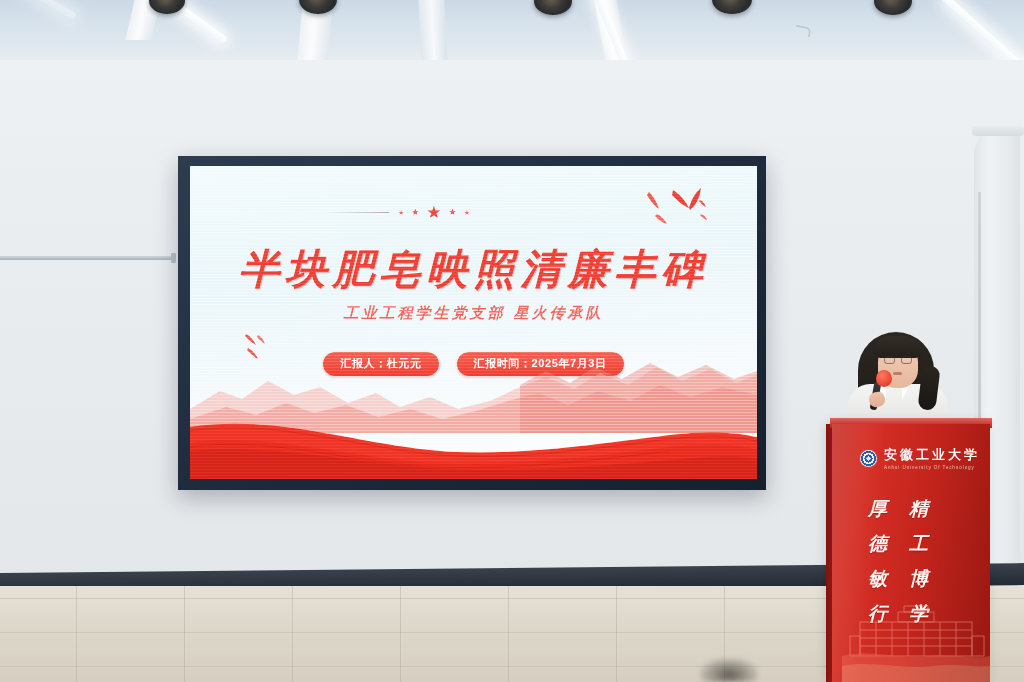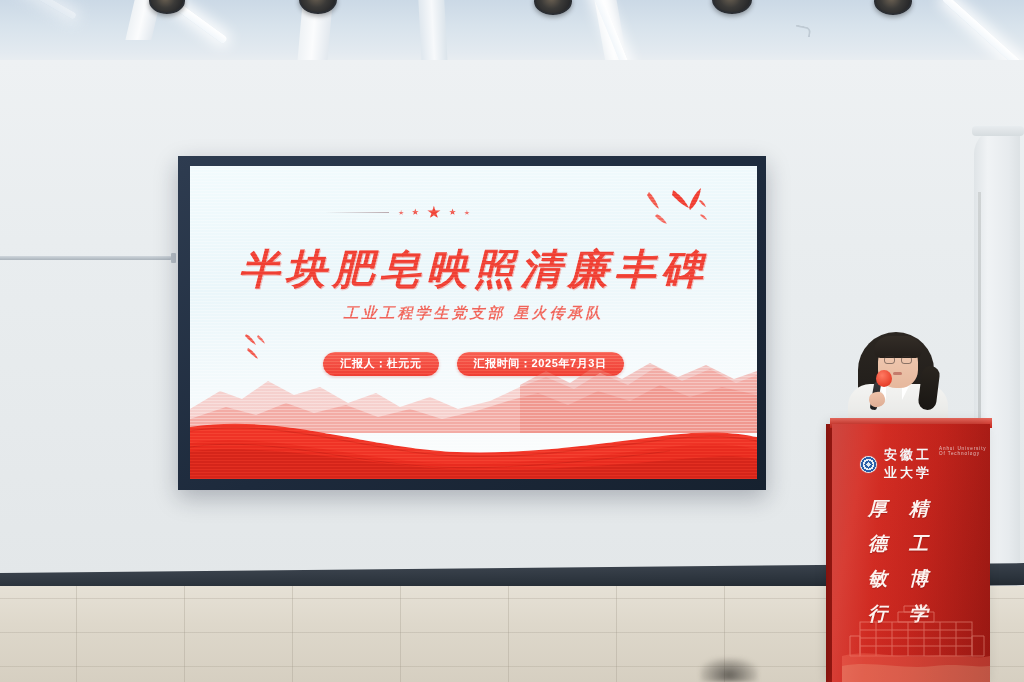--- a/index.html
+++ b/index.html
@@ -170,21 +170,21 @@
   }
   .uni-logo-row {
     position:absolute; left:28px; top:22px; display:flex; align-items:center; gap:7px;
   }
   .uni-emblem {
     width:17px; height:17px; border-radius:50%;
     background:radial-gradient(circle at 50% 50%, #dfe7ef 0 18%, #2b5fa8 18% 34%, #e8eef4 34% 48%, #2b5fa8 48% 62%, #dde6ee 62% 78%, #3a6bb0 78% 100%);
     box-shadow:0 0 1px rgba(255,255,255,.6);
     flex:none;
   }
-  .uni-names { display:flex; flex-direction:row; gap:1px; }
+  .uni-names { display:flex; flex-direction:column; gap:1px; }
   .uni-cn { color:#f4f6f8; font-size:13px; font-weight:700; letter-spacing:3px;
             font-family:"DejaVu Serif", serif; }
   .uni-en { color:rgba(244,246,248,.72); font-size:4.6px; letter-spacing:.9px; }
 
   .motto {
     position:absolute; left:36px; top:72px; display:flex; flex-direction:row-reverse; gap:22px;
   }
   .motto-col {
     display:flex; flex-direction:column; align-items:center; gap:9px;
     font-family:"DejaVu Serif", serif; font-style:italic;

